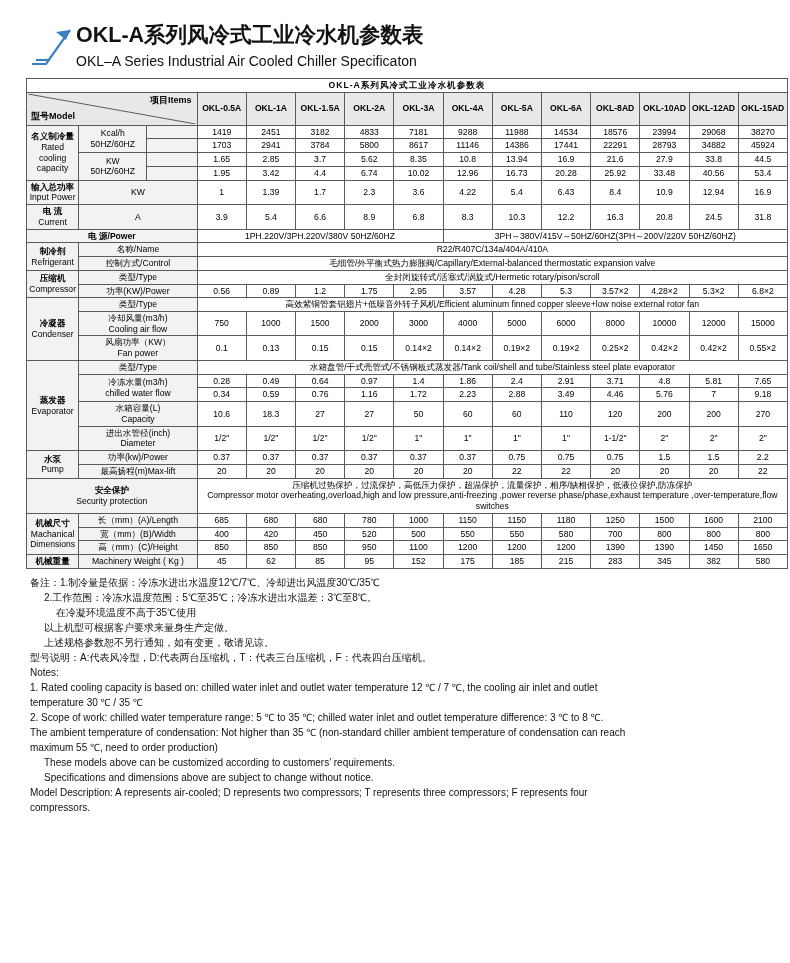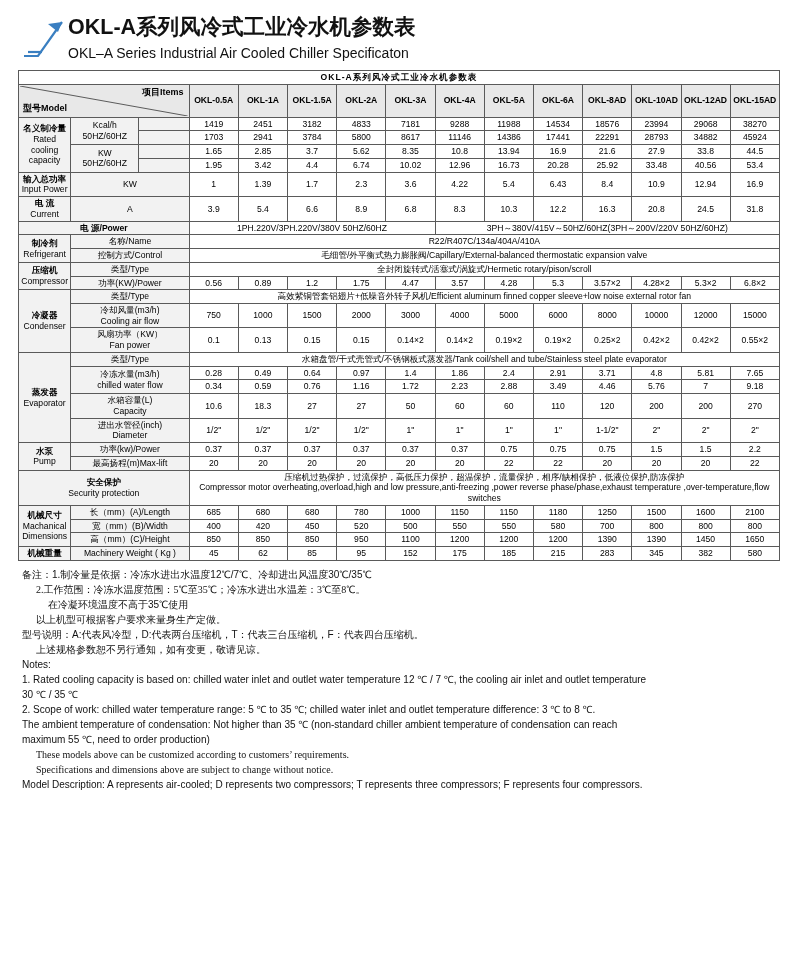--- a/index.html
+++ b/index.html
@@ -3,21 +3,21 @@
 <meta charset="utf-8">
 <style>
   html,body{margin:0;padding:0;}
   body{
     width:790px;
     background:#ffffff;
     font-family:"Liberation Sans", sans-serif;
     color:#000;
     -webkit-font-smoothing:antialiased;
   }
-  .page{width:670px;min-height:963px;position:relative;padding:4px;box-sizing:border-box;}
+  .page{width:670px;min-height:963px;position:relative;padding:12px;box-sizing:border-box;}
 
   
   .header{display:flex;align-items:flex-start;padding:10px 0 6px 14px;}
   .logo{width:48px;height:44px;position:relative;flex:0 0 48px;margin-top:2px;}
   .logo svg{display:block;}
   .titles{margin-left:2px;}
   .title-cn{font-size:21.5px;font-weight:bold;letter-spacing:0px;line-height:26px;color:#111;}
   .title-en{font-size:14px;font-weight:normal;line-height:22px;color:#111;margin-top:2px;}
 
   
@@ -52,21 +52,21 @@
   .corner-tl{position:absolute;left:3px;bottom:1px;font-weight:bold;font-size:9px;}
   .corner-br{position:absolute;right:4px;top:1px;font-weight:bold;font-size:9px;}
   .corner-line{position:absolute;left:0;top:0;width:100%;height:100%;}
   .secleft{font-weight:bold;font-size:9px;background:#f2f2f2 !important;}
   .safety{font-size:8.4px;line-height:1.45;text-align:left;padding:3px 6px;}
 
   
   .notes{padding:6px 14px 10px 18px;font-size:10px;line-height:1.5;color:#111;}
   .notes .cn{margin:0;}
   .notes .en{margin:0;}
-  .notes .indent1{padding-left:14px;font-family:Liberation Serif, serif;}
+  .notes .indent1{padding-left:14px;}
   .notes .indent2{padding-left:26px;}
 </style>
 </head>
 <body>
 
 <div class="page">
 
   <div class="header">
     <div class="logo">
       <svg width="48" height="44" viewBox="0 0 48 44">
@@ -269,21 +269,21 @@
       </td>
       <td colspan="2" class="grey">类型/Type</td>
       <td colspan="12">全封闭旋转式/活塞式/涡旋式/Hermetic rotary/pison/scroll</td>
     </tr>
     <tr>
       <td colspan="2" class="grey">功率(KW)/Power</td>
       <td>0.56</td>
       <td>0.89</td>
       <td>1.2</td>
       <td>1.75</td>
-      <td>4.47</td>
+      <td>2.95</td>
       <td>3.57</td>
       <td>4.28</td>
       <td>5.3</td>
       <td>3.57×2</td>
       <td>4.28×2</td>
       <td>5.3×2</td>
       <td>6.8×2</td>
     </tr>
 
     <tr>
@@ -524,22 +524,22 @@
     </tr>
   </tbody>
       </table>
   </div>
 
   <div class="notes">
     <p class="cn">备注：1.制冷量是依据：冷冻水进出水温度12℃/7℃、冷却进出风温度30℃/35℃</p>
     <p class="cn indent1">2.工作范围：冷冻水温度范围：5℃至35℃；冷冻水进出水温差：3℃至8℃。</p>
     <p class="cn indent2">在冷凝环境温度不高于35℃使用</p>
     <p class="cn indent1">以上机型可根据客户要求来量身生产定做。</p>
+    <p class="cn indent1">上述规格参数恕不另行通知，如有变更，敬请见谅。</p>
     <p class="cn">型号说明：A:代表风冷型，D:代表两台压缩机，T：代表三台压缩机，F：代表四台压缩机。</p>
-    <p class="cn indent1">上述规格参数恕不另行通知，如有变更，敬请见谅。</p>
     <p class="en">Notes:</p>
     <p class="en">1. Rated cooling capacity is based on: chilled water inlet and outlet water temperature 12 ℃ / 7 ℃, the cooling air inlet and outlet temperature 30 ℃ / 35 ℃</p>
     <p class="en">2. Scope of work: chilled water temperature range: 5 ℃ to 35 ℃; chilled water inlet and outlet temperature difference: 3 ℃ to 8 ℃.</p>
     <p class="en">The ambient temperature of condensation: Not higher than 35 ℃ (non-standard chiller ambient temperature of condensation can reach maximum 55 ℃, need to order production)</p>
     <p class="en indent1">These models above can be customized according to customers’  requirements.</p>
     <p class="en indent1">Specifications and dimensions above are subject to change without notice.</p>
     <p class="en">Model Description: A represents air-cooled; D represents two compressors; T represents three compressors; F represents four compressors.</p>
   </div>
 
 </div>

